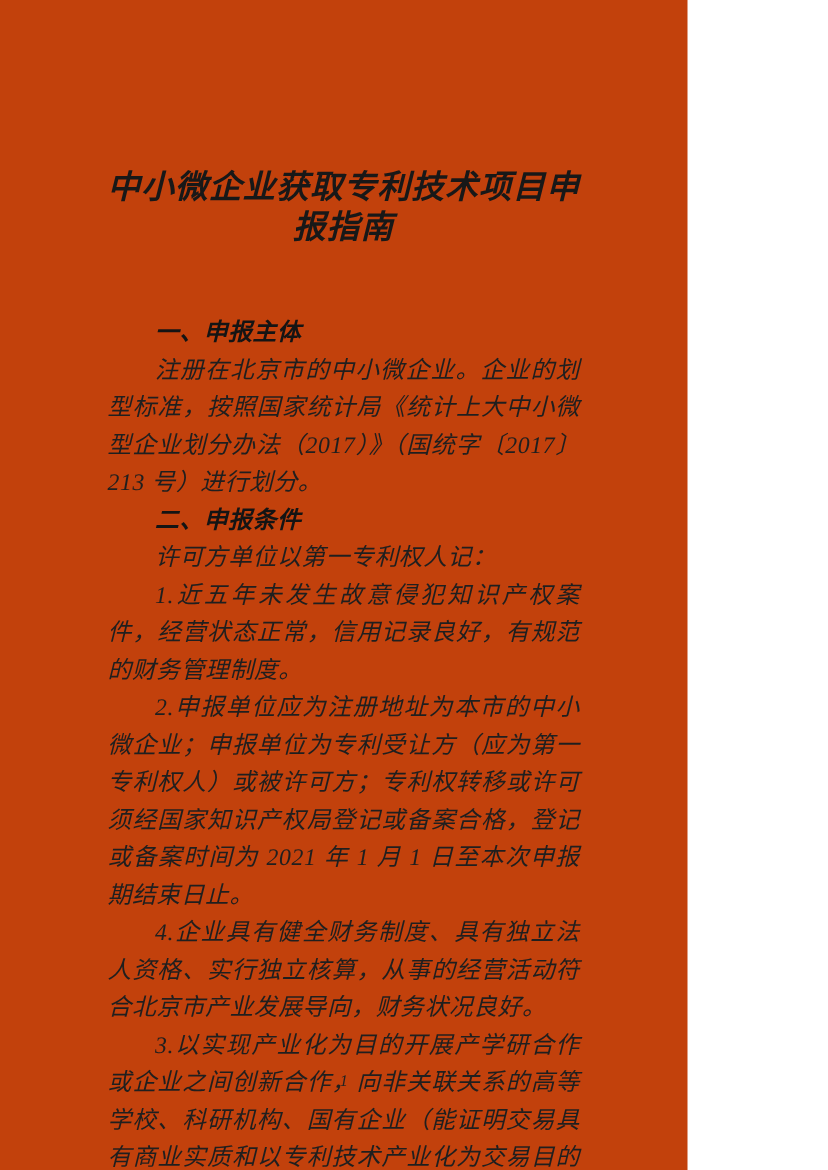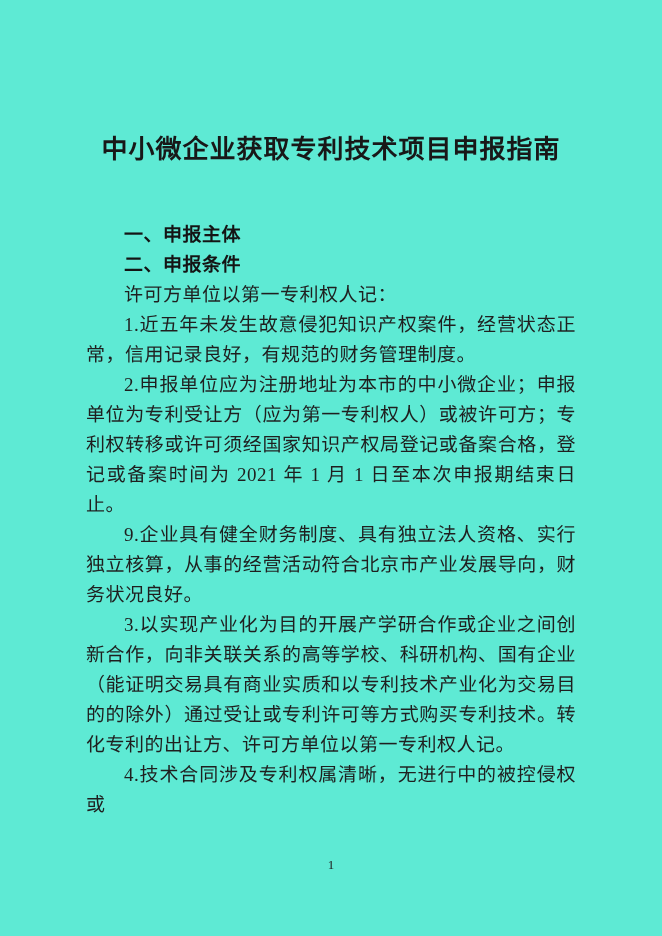--- a/index.html
+++ b/index.html
@@ -2,26 +2,27 @@
 <html lang="zh-CN"><head>
 <meta charset="utf-8">
 <style>
   html, body {
     margin: 0;
     padding: 0;
     background: #ffffff;
   }
   .page {
     position: relative;
-    width: 662px;
+    width: 550px;
     height: 936px;
-    background: #5eead4;
+    background: #c2410c;
     overflow: hidden;
     color: #1f1f1f;
     font-family: "Liberation Serif", "DejaVu Serif", serif;
+    font-style: italic;
   }
   .content {
     margin: 0 86px;
   }
   .doc-title {
     margin-top: 134px;
     font-size: 26px;
     line-height: 32px;
     font-weight: 700;
     text-align: center;
@@ -65,30 +66,31 @@
 
 <div class="page">
   <div class="content">
 
     <h1 class="doc-title">中小微企业获取专利技术项目申报指南</h1>
 
     <div class="body-text">
 
       <p class="section-heading">一、申报主体</p>
 
+      <p class="para">注册在北京市的中小微企业。企业的划型标准，按照国家统计局《统计上大中小微型企业划分办法（2017）》（国统字〔2017〕213 号）进行划分。</p>
 
       <p class="section-heading">二、申报条件</p>
 
       <p class="para">许可方单位以第一专利权人记：</p>
 
       <p class="para">1.近五年未发生故意侵犯知识产权案件，经营状态正常，信用记录良好，有规范的财务管理制度。</p>
 
       <p class="para">2.申报单位应为注册地址为本市的中小微企业；申报单位为专利受让方（应为第一专利权人）或被许可方；专利权转移或许可须经国家知识产权局登记或备案合格，登记或备案时间为 2021 年 1 月 1 日至本次申报期结束日止。</p>
 
-      <p class="para">9.企业具有健全财务制度、具有独立法人资格、实行独立核算，从事的经营活动符合北京市产业发展导向，财务状况良好。</p>
+      <p class="para">4.企业具有健全财务制度、具有独立法人资格、实行独立核算，从事的经营活动符合北京市产业发展导向，财务状况良好。</p>
 
       <p class="para">3.以实现产业化为目的开展产学研合作或企业之间创新合作，向非关联关系的高等学校、科研机构、国有企业（能证明交易具有商业实质和以专利技术产业化为交易目的的除外）通过受让或专利许可等方式购买专利技术。转化专利的出让方、许可方单位以第一专利权人记。</p>
 
       <p class="para">4.技术合同涉及专利权属清晰，无进行中的被控侵权或</p>
 
     </div>
   </div>
 
   <div class="page-footer">1</div>
 </div>

